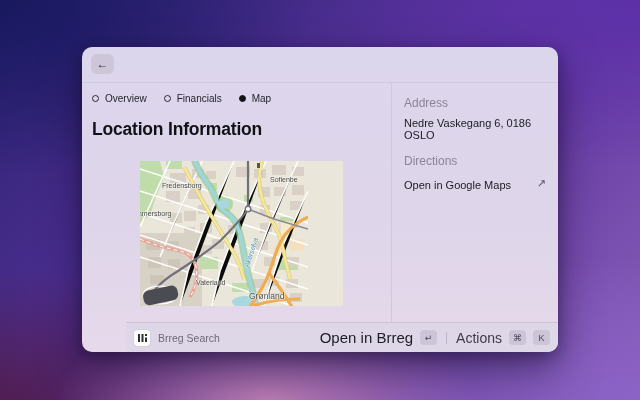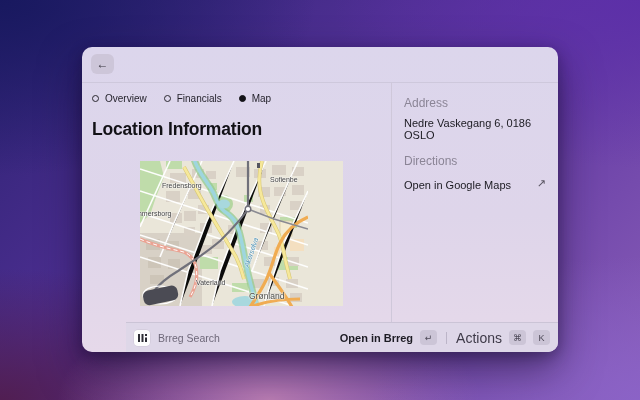--- a/index.html
+++ b/index.html
@@ -64,21 +64,21 @@
   .open-arrow{font-size:11px;color:#5b5663;}
 
   .footer{
     position:absolute;left:0;right:0;bottom:0;height:30px;background:#ded7e8;
     border-top:1px solid #cbc4d6;display:flex;align-items:center;padding:0 8px;box-sizing:border-box;margin-left:44px;
   }
   .app-chip{display:flex;align-items:center;gap:8px;}
   .app-icon{width:16px;height:16px;border-radius:4px;background:#fdfdfd;box-shadow:0 0 0 .5px rgba(0,0,0,.08);}
   .app-name{font-size:10.5px;color:#6e6879;}
   .footer-right{margin-left:auto;display:flex;align-items:center;gap:7px;}
-  .primary-action{font-size:11px;font-weight:bold;color:#1d1c24;}
+  .primary-action{font-size:15px;font-weight:normal;color:#1d1c24;}
   .keycap{
     min-width:11px;height:15px;padding:0 3px;border-radius:4px;background:#ccc5d7;
     font-size:9px;color:#4c4856;display:flex;align-items:center;justify-content:center;
   }
   .foot-sep{width:1px;height:12px;background:#bcb5c8;margin:0 2px;}
   .actions-label{font-size:14px;color:#3e3a48;}
   .action-group{display:flex;align-items:center;gap:7px;}
 </style>
 </head>
 <body>

